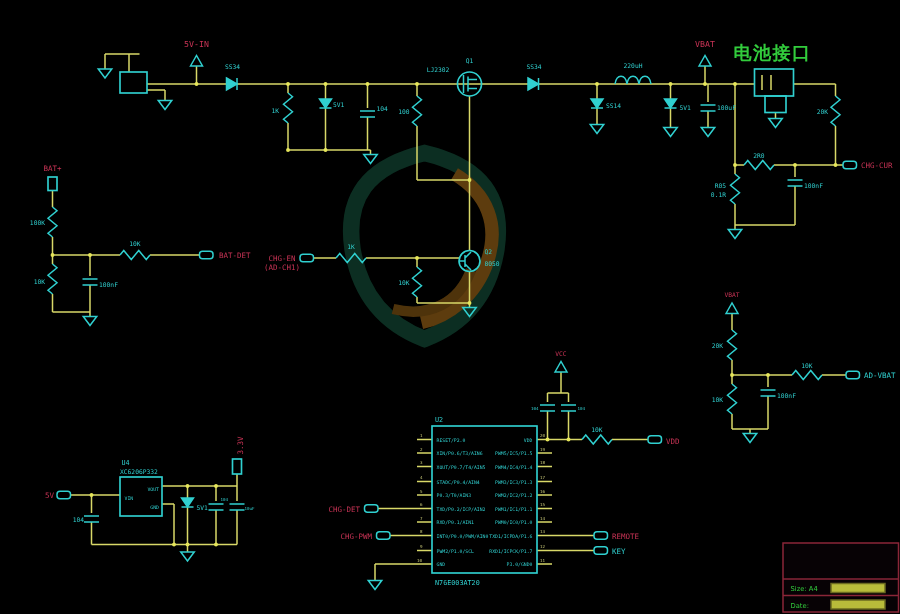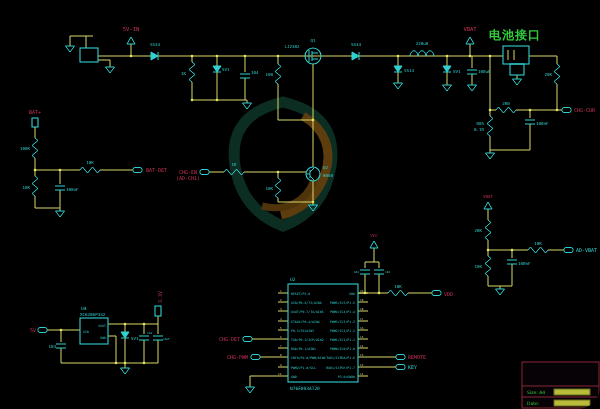--- a/index.html
+++ b/index.html
@@ -1,16 +1,16 @@
 <!DOCTYPE html>
 <html><head>
 <meta charset="utf-8">
 <style>
   html,body{margin:0;padding:0;background:#000;}
-  #stage{position:relative;width:600px;height:409px;background:#000;overflow:hidden;border-radius:22px;}
+  #stage{position:relative;width:600px;height:409px;background:#000;overflow:hidden;}
   svg{display:block;}
   .w{stroke:#d8d868;stroke-width:1;fill:none;}
   .c{stroke:#30d0d0;stroke-width:1;fill:none;}
   .cf{stroke:#30d0d0;stroke-width:1;fill:#30d0d0;}
   .cr{stroke:#30d0d0;stroke-width:1.1;fill:none;}
   .dot{fill:#e6e65a;}
   text{font-family:"DejaVu Sans Mono","Liberation Mono",monospace;}
   .tc{fill:#30d0d0;}
   .tr{fill:#c83355;}
   .tg{fill:#32cc3c;font-weight:bold;font-family:"DejaVu Sans","Liberation Sans",sans-serif;}

